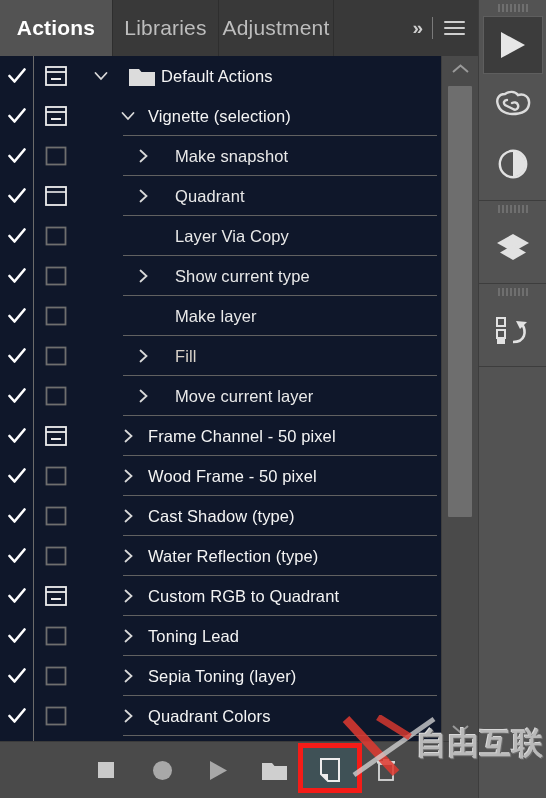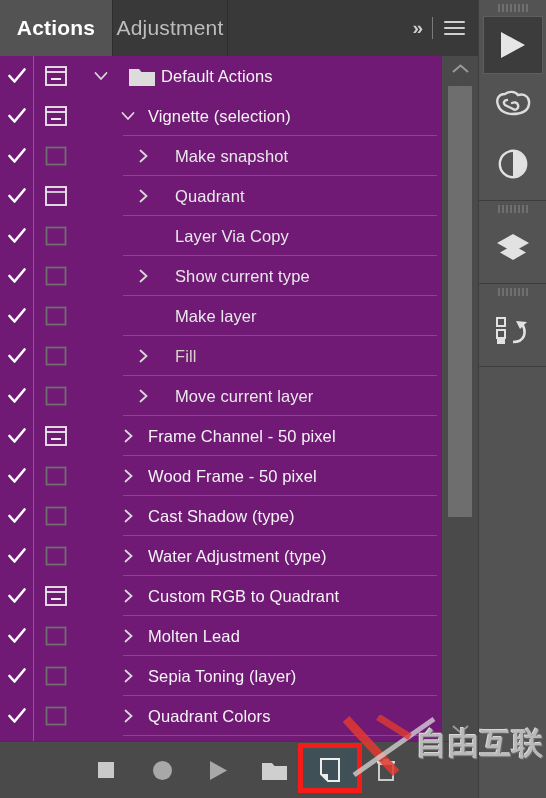--- a/index.html
+++ b/index.html
@@ -26,21 +26,21 @@
   .tabspacer{flex:1;border-right:none;}
   .tabtools{display:flex;align-items:center;gap:11px;padding:0 13px 0 4px;height:56px;}
   .chev2{color:#cfcfcf;font-size:19px;font-weight:bold;letter-spacing:-2px;}
   .vdiv{width:1px;height:22px;background:#7a7a7a;}
   .burger{display:flex;flex-direction:column;justify-content:space-between;
           width:21px;height:14px;}
   .burger i{display:block;height:2px;background:#cfcfcf;border-radius:1px;}
 
   
   .listwrap{position:absolute;left:0;top:56px;width:478px;bottom:56px;overflow:hidden;}
-  .collist{position:absolute;left:0;top:0;width:441px;height:100%;background:#701a75;}
+  .collist{position:absolute;left:0;top:0;width:441px;height:100%;background:#0f172a;}
   .vsep{position:absolute;left:33px;top:0;bottom:0;width:1px;background:#6b6b6b;}
 
   .row{position:relative;height:40px;display:flex;align-items:center;}
   .row .sepline{position:absolute;left:123px;right:4px;bottom:0;height:1px;background:#616161;}
 
   .cb{width:33px;display:flex;align-items:center;justify-content:center;flex:0 0 33px;}
   .check{display:block;width:18px;height:18px;}
   .tgl{width:45px;display:flex;align-items:center;justify-content:center;flex:0 0 45px;}
   .dlgicon{width:22px;height:20px;}
   .arrowcell{width:45px;display:flex;align-items:center;justify-content:center;flex:0 0 45px;}
@@ -92,20 +92,23 @@
 <body>
 
 <div id="app">
 
   <div class="panel">
 
     <div class="tabstrip">
       <div class="tab active">
         <span>Actions</span>
       </div>
+      <div class="tab t2">
+        <span>Libraries</span>
+      </div>
       <div class="tab t3">
         <span>Adjustment</span>
       </div>
       <div class="tab tabspacer"></div>
       <div class="tabtools">
         <span class="chev2">»</span>
         <span class="vdiv"></span>
         <span class="burger">
           <i></i>
             <i></i>
@@ -376,21 +379,21 @@
               <svg class="dlgicon" viewBox="0 0 22 20">
                 <rect x="1.5" y="1.5" width="19" height="17" fill="none" stroke="#6e6e6e" stroke-width="1.8"></rect>
               </svg>
             </div>
             <div class="spacer-i3"></div>
             <div class="arrowcell narrow">
               <svg class="caret" viewBox="0 0 14 14">
                 <polyline points="4.5,1.5 10.5,7 4.5,12.5" fill="none" stroke="#d9d9d9" stroke-width="1.8" stroke-linecap="round"></polyline>
               </svg>
             </div>
-            <div class="label bright">Water Adjustment (type)</div>
+            <div class="label bright">Water Reflection (type)</div>
             <div class="sepline"></div>
           </div>
           <div class="row">
             <div class="cb">
               <svg class="check" viewBox="0 0 18 18">
                 <polyline points="1.5,9 6.5,14.5 16.5,2.5" fill="none" stroke="#ffffff" stroke-width="2.6" stroke-linecap="round" stroke-linejoin="round"></polyline>
               </svg>
             </div>
             <div class="tgl">
               <svg class="dlgicon" viewBox="0 0 22 20">
@@ -418,21 +421,21 @@
               <svg class="dlgicon" viewBox="0 0 22 20">
                 <rect x="1.5" y="1.5" width="19" height="17" fill="none" stroke="#6e6e6e" stroke-width="1.8"></rect>
               </svg>
             </div>
             <div class="spacer-i3"></div>
             <div class="arrowcell narrow">
               <svg class="caret" viewBox="0 0 14 14">
                 <polyline points="4.5,1.5 10.5,7 4.5,12.5" fill="none" stroke="#d9d9d9" stroke-width="1.8" stroke-linecap="round"></polyline>
               </svg>
             </div>
-            <div class="label bright">Molten Lead</div>
+            <div class="label bright">Toning Lead</div>
             <div class="sepline"></div>
           </div>
           <div class="row">
             <div class="cb">
               <svg class="check" viewBox="0 0 18 18">
                 <polyline points="1.5,9 6.5,14.5 16.5,2.5" fill="none" stroke="#ffffff" stroke-width="2.6" stroke-linecap="round" stroke-linejoin="round"></polyline>
               </svg>
             </div>
             <div class="tgl">
               <svg class="dlgicon" viewBox="0 0 22 20">

